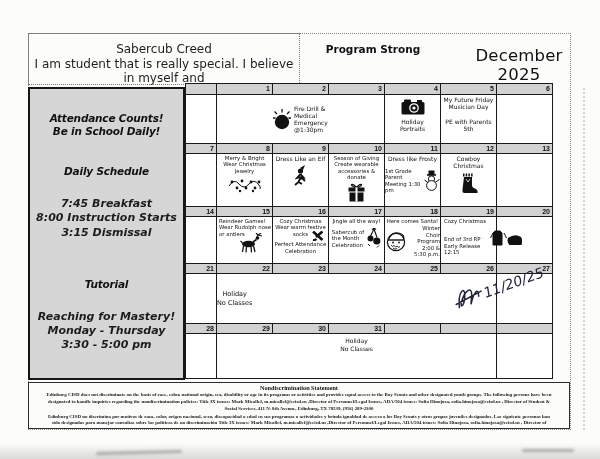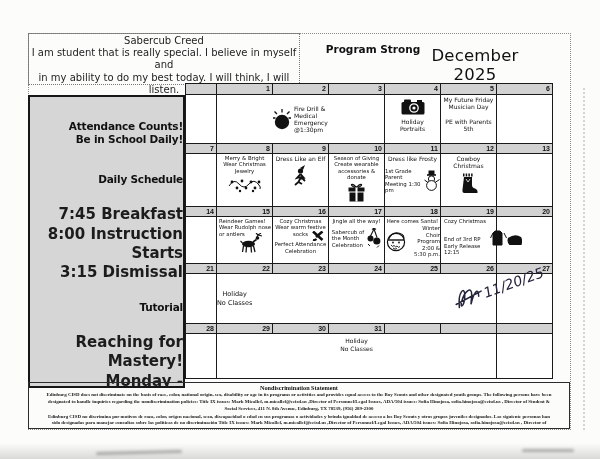--- a/index.html
+++ b/index.html
@@ -9,33 +9,33 @@
   }
   .frame{position:absolute;left:28px;top:33px;width:541px;height:395px;border:1px dotted #8a8a8a;pointer-events:none;}
   .scan-dots{position:absolute;left:583px;top:88px;height:342px;width:0;border-left:2px dotted #d4d4d2;}
   .scan-bottom{position:absolute;left:0;right:0;bottom:0;height:16px;background:linear-gradient(180deg,#fcfcfb 0%,#e7e7e6 60%,#d9d9d8 100%);}
   .smudge{position:absolute;background:#6a6a6a;filter:blur(1.6px);opacity:.5;height:3px;border-radius:2px;}
   .smudge.s1{left:96px;bottom:5px;width:86px;transform:rotate(-1.5deg);}
   .smudge.s2{left:522px;bottom:7px;width:52px;}
 
   
   .creed{position:absolute;left:28px;top:33px;width:272px;height:52px;border:1px dotted #777;
-    box-sizing:border-box;text-align:center;font-size:10px;line-height:1.22;padding-top:1px;color:#1d1d1d;}
+    box-sizing:border-box;text-align:center;font-size:12px;line-height:1.22;padding-top:8px;color:#1d1d1d;}
   .creed .body{white-space:pre-line;}
 
   
   .school{position:absolute;left:288px;top:42px;width:170px;text-align:center;font-weight:bold;font-size:10.5px;line-height:1.4;}
-  .month{position:absolute;left:412px;top:46px;width:126px;text-align:center;font-size:16.5px;letter-spacing:.2px;}
-
-  
-  .sidebar{position:absolute;left:28px;top:95px;width:157px;height:293px;background:#d6d6d6;
-    border:2px solid #161616;box-sizing:border-box;text-align:right;white-space:pre-line;
-    padding-top:4px;overflow:hidden;}
+  .month{position:absolute;left:456px;top:46px;width:126px;text-align:center;font-size:16.5px;letter-spacing:.2px;}
+
+  
+  .sidebar{position:absolute;left:28px;top:87px;width:157px;height:293px;background:#d6d6d6;
+    border:2px solid #161616;box-sizing:border-box;text-align:center;white-space:pre-line;
+    padding-top:4px;overflow:hidden;font-style:italic;}
   .sb-head{font-weight:bold;font-size:10.5px;line-height:1.25;letter-spacing:-.2px;}
-  .sb-body{font-weight:bold;font-size:15px;line-height:1.28;color:#1c1c1c;}.mt11{margin-top:8px}.mt12{margin-top:0}
+  .sb-body{font-weight:bold;font-size:11px;line-height:1.28;color:#1c1c1c;}.mt11{margin-top:8px}.mt12{margin-top:19px}
 
   
   .calendar{position:absolute;left:185px;top:83px;width:368px;display:grid;box-sizing:border-box;
     grid-template-columns:30px repeat(6,1fr);
     grid-template-rows:11px 48px 11px 52px 11px 46px 11px 49px 11px 44px;
     border:1.5px solid #1a1a1a;background:#fff;}
   .hcell{background:#d2d2d2;border-left:1px solid #1a1a1a;border-top:1px solid #1a1a1a;border-bottom:1px solid #1a1a1a;
     font-weight:bold;font-size:7px;line-height:10px;text-align:right;padding-right:2px;box-sizing:border-box;
     font-family:"Liberation Sans",sans-serif;}
   .hcell.c1,.bcell.c1{border-left:none;}
@@ -90,21 +90,21 @@
   <div class="sidebar">
     <div class="sb-head">Attendance Counts!
 Be in School Daily!</div>
     <div class="sb-head mt11">Daily Schedule</div>
     <div class="sb-body">7:45 Breakfast
 8:00 Instruction Starts
 3:15 Dismissal</div>
     <div class="sb-head mt12">Tutorial</div>
     <div class="sb-body">Reaching for Mastery!
 Monday - Thursday
-3:10 - 5:00 pm</div>
+3:30 - 5:00 pm</div>
     <div class="sb-head mt12">Excel Counts the Bell
 Activities</div>
     
     
     
   </div>
 
   <div class="calendar">
 
     <div class="hcell c1 r1"></div>

